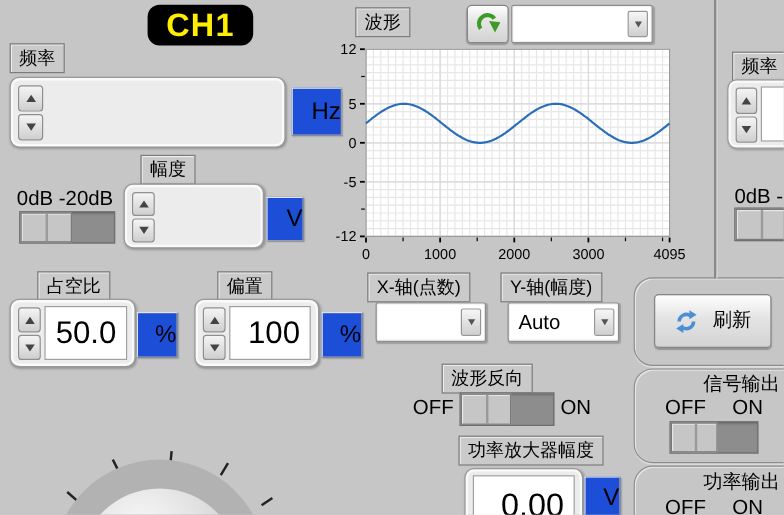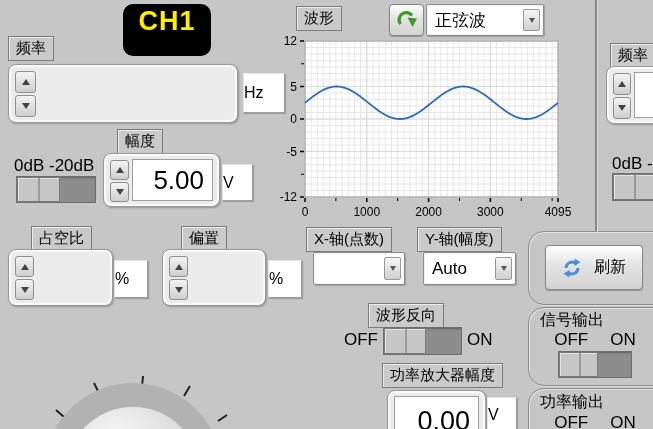--- a/index.html
+++ b/index.html
@@ -19,50 +19,50 @@
   .sbtn{height:20px;background:linear-gradient(#f4f4f4,#cfcfcf);border:1px solid #8f8f8f;
         border-radius:3px;display:flex;align-items:center;justify-content:center;cursor:pointer;}
   .tri-up{width:0;height:0;border-left:4px solid transparent;border-right:4px solid transparent;
           border-bottom:6px solid #444;}
   .tri-down{width:0;height:0;border-left:4px solid transparent;border-right:4px solid transparent;
           border-top:6px solid #444;}
   .nfield{position:absolute;left:30px;right:6px;top:5px;bottom:5px;background:#fff;
           border:1px solid #9f9f9f;text-align:right;padding-right:8px;overflow:hidden;}
   .nfield.noSpin{left:6px;}
   .big{font-size:27px;}
-  .unit{background:#ffffff;border:1px solid #9c9c9c;border-top-color:#e3e3e3;border-left-color:#e3e3e3;
-        text-align:left;font-size:16px;box-shadow:1px 1px 1px rgba(0,0,0,.2);}
+  .unit{background:#1d4ed8;border:1px solid #9c9c9c;border-top-color:#e3e3e3;border-left-color:#e3e3e3;
+        text-align:right;font-size:20px;box-shadow:1px 1px 1px rgba(0,0,0,.2);}
   
   .switch{background:#8d8d8d;border:1px solid #6f6f6f;box-shadow:inset 1px 1px 2px rgba(0,0,0,.3);}
   .knob{position:absolute;left:0;top:0;bottom:0;width:52%;background:#c6c6c6;
         border:1px solid #7a7a7a;box-shadow:inset 1px 1px 0 #e6e6e6;}
   .knob::after{content:'';position:absolute;left:50%;top:0;bottom:0;width:2px;background:#9a9a9a;}
   
   .dd{background:#fff;border:1px solid #8d8d8d;border-radius:2px;
       box-shadow:inset 0 0 0 1px #f2f2f2,1px 1px 1px rgba(0,0,0,.2);}
   .ddtext{position:absolute;left:8px;top:0;bottom:0;display:flex;align-items:center;font-size:17px;}
   .ddbtn{position:absolute;right:3px;top:4px;bottom:4px;width:15px;background:linear-gradient(#f6f6f6,#cfcfcf);
          border:1px solid #979797;border-radius:2px;display:flex;align-items:center;justify-content:center;cursor:pointer;}
   .ddbtn span{width:0;height:0;border-left:3.5px solid transparent;border-right:3.5px solid transparent;
          border-top:5px solid #555;}
   
   .panel{background:#c6c6c6;border:1px solid #8d8d8d;border-radius:16px;
          box-shadow:inset 1px 1px 0 rgba(255,255,255,.55),1px 1px 1px rgba(255,255,255,.4);}
   .btn{background:linear-gradient(#fefefe,#e4e4e4 45%,#d3d3d3);border:1px solid #868686;border-radius:4px;
        display:flex;align-items:center;justify-content:center;gap:12px;font-size:16px;cursor:pointer;
        box-shadow:0 1px 1px rgba(0,0,0,.25);}
   .onoff{display:flex;justify-content:center;gap:22px;font-size:17px;}
-  .ctext{font-size:16px;text-align:left;}
+  .ctext{font-size:16px;text-align:right;}
   .divider{background:#8a8a8a;box-shadow:1px 0 0 #dedede;}
   svg{display:block;}
 </style>
 </head>
 <body>
 
-<div class="abs badge" style="left:123px;top:4px;width:88px;height:52px">CH1</div>
+<div class="abs badge" style="left:123px;top:4px;width:88px;height:34px">CH1</div>
 
 <div class="abs lblbox" style="left:8px;top:36px">频率</div>
 <div class="abs numctl" style="left:8px;top:64px;width:228px;height:57px">
   <div class="spin">
     <div class="sbtn">
         <span class="tri-up"></span>
       </div>
     <div class="sbtn">
         <span class="tri-down"></span>
       </div>
@@ -73,64 +73,64 @@
 <div class="abs lblbox" style="left:117px;top:129px">幅度</div>
 <div class="abs numctl" style="left:103px;top:153px;width:115px;height:52px">
   <div class="spin" style="width:19px">
     <div class="sbtn" style="height:18px">
         <span class="tri-up"></span>
       </div>
     <div class="sbtn" style="height:18px">
         <span class="tri-down"></span>
       </div>
   </div>
-  <div class="nfield" style="left:28px;font-size:26px;line-height:40px">5.00</div>
 </div>
 <div class="abs unit" style="left:222px;top:164px;width:29px;height:35px;line-height:35px">V</div>
 
 <div class="abs" style="left:14px;top:156px;font-size:17px">0dB -20dB</div>
 <div class="abs switch" style="left:16px;top:176px;width:78px;height:25px">
   <div class="knob"></div>
 </div>
 
 <div class="abs lblbox" style="left:31px;top:226px">占空比</div>
 <div class="abs numctl" style="left:8px;top:249px;width:103px;height:55px">
   <div class="spin" style="width:19px">
     <div class="sbtn" style="height:19px">
         <span class="tri-up"></span>
       </div>
     <div class="sbtn" style="height:19px">
         <span class="tri-down"></span>
       </div>
   </div>
+  <div class="nfield" style="left:28px;font-size:26px;line-height:43px">50.0</div>
 </div>
 <div class="abs unit" style="left:114px;top:260px;width:32px;height:36px;line-height:36px">%</div>
 
 <div class="abs lblbox" style="left:181px;top:226px">偏置</div>
 <div class="abs numctl" style="left:162px;top:249px;width:102px;height:55px">
   <div class="spin" style="width:19px">
     <div class="sbtn" style="height:19px">
         <span class="tri-up"></span>
       </div>
     <div class="sbtn" style="height:19px">
         <span class="tri-down"></span>
       </div>
   </div>
+  <div class="nfield" style="left:28px;font-size:26px;line-height:43px">100</div>
 </div>
 <div class="abs unit" style="left:268px;top:260px;width:32px;height:36px;line-height:36px">%</div>
 
 <div class="abs lblbox" style="left:296px;top:6px">波形</div>
 <div class="abs btn" style="left:389px;top:4px;width:33px;height:30px">
   <svg width="20" height="20" viewBox="0 0 20 20">
     <path d="M3.5 14 A 7 7 0 0 1 15 5.5" stroke="#3f9b28" stroke-width="3.4" fill="none"></path>
     <polygon points="15.5,17 10.5,7.5 20,8.5" fill="#3f9b28"></polygon>
   </svg>
 </div>
 <div class="abs dd" style="left:426px;top:4px;width:116px;height:30px">
-  <div class="ddtext">正弦波</div>
   <div class="ddbtn">
       <span></span>
     </div>
 </div>
 
 <svg id="chart" class="abs" style="left:276px;top:34px;overflow:visible" width="292" height="188">
     <rect x="29" y="7" width="253" height="156" fill="#ffffff"></rect>
     <line x1="29" y1="7" x2="29" y2="163" stroke="#e7e7e7" stroke-width="1"></line>
     <line x1="35.17826617826618" y1="7" x2="35.17826617826618" y2="163" stroke="#e7e7e7" stroke-width="1"></line>
     <line x1="41.356532356532355" y1="7" x2="41.356532356532355" y2="163" stroke="#e7e7e7" stroke-width="1"></line>

